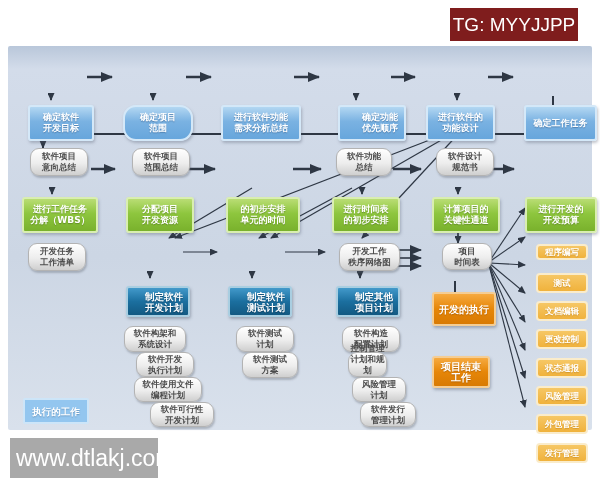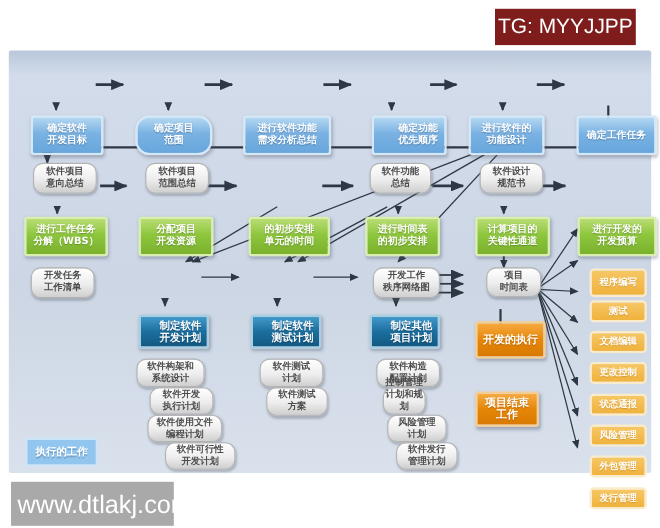--- a/index.html
+++ b/index.html
@@ -231,21 +231,21 @@
         <div class="ln">计划和规划</div>
       </div>
       <div class="node deliv" style="left: 344px; top: 331px; width: 54px; height: 25px;">
         <div class="ln">风险管理</div>
         <div class="ln">计划</div>
       </div>
       <div class="node deliv" style="left: 352px; top: 356px; width: 56px; height: 25px;">
         <div class="ln">软件发行</div>
         <div class="ln">管理计划</div>
       </div>
-      <div class="node amber" style="left: 528px; top: 198px; width: 52px; height: 26px; text-align: center;">
+      <div class="node amber" style="left: 528px; top: 198px; width: 52px; height: 16px; text-align: center;">
         <div class="ln">程序编写</div>
       </div>
       <div class="node amber" style="left: 528px; top: 227px; width: 52px; height: 20px;">
         <div class="ln">测试</div>
       </div>
       <div class="node amber" style="left: 528px; top: 255px; width: 52px; height: 20px;">
         <div class="ln">文档编辑</div>
       </div>
       <div class="node amber" style="left: 528px; top: 283px; width: 52px; height: 20px;">
         <div class="ln">更改控制</div>

